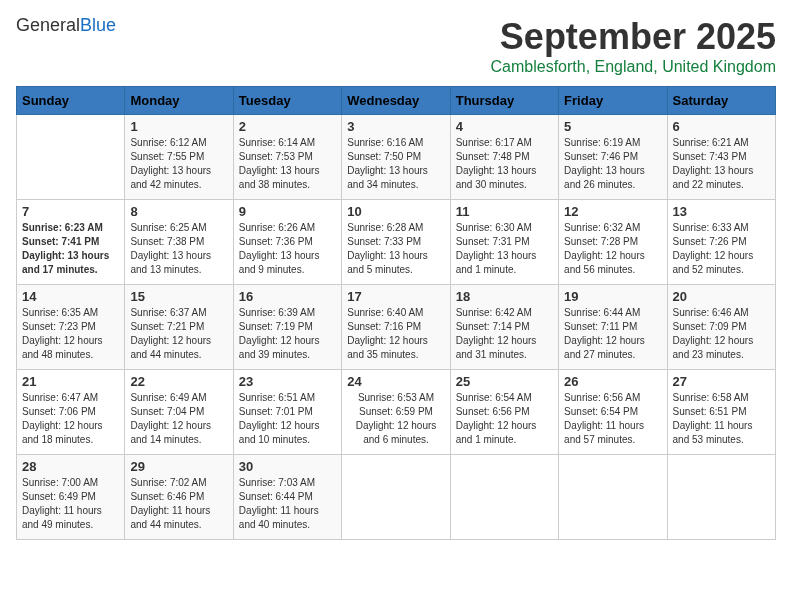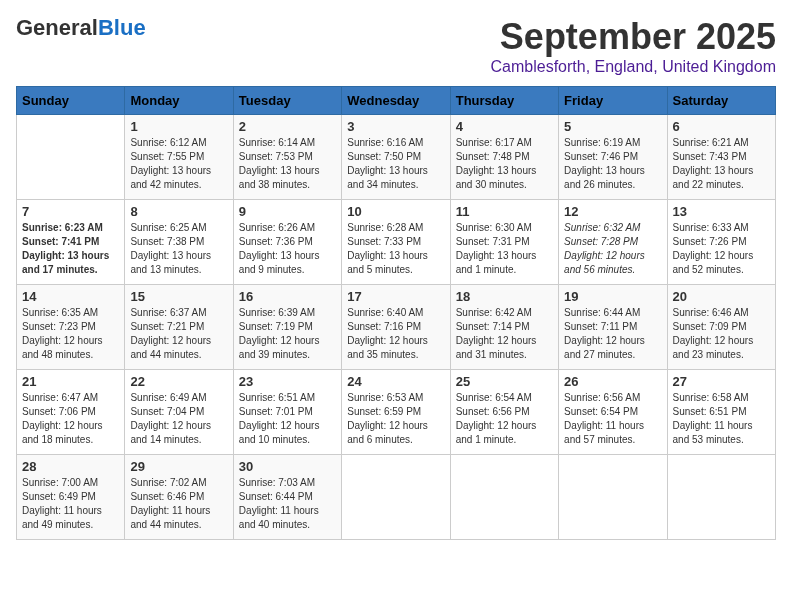--- a/index.html
+++ b/index.html
@@ -15,37 +15,37 @@
       justify-content: space-between;
       align-items: flex-start;
       margin-bottom: 10px;
     }
     .logo {
       display: flex;
       flex-direction: column;
       align-items: flex-start;
     }
     .logo-text {
-      font-size: 22px;
-      font-weight: bold;
+      font-size: 18px;
+      font-weight: normal;
       color: #333;
       line-height: 1.1;
     }
     .logo-text .blue { color: #1a6fc4; }
     .title-block {
       text-align: right;
     }
     .month-title {
       font-size: 36px;
       font-weight: bold;
       color: #333;
     }
     .location {
       font-size: 16px;
-      color: #4c1d95;
+      color: #15803d;
     }
     table {
       width: 100%;
       border-collapse: collapse;
       font-size: 11px;
     }
     thead tr th {
       background: #3a7abf;
       color: #000000;
       padding: 6px 5px;
@@ -184,21 +184,21 @@
         </td>
         <td>
           <span class="day-number">11</span>
           <div class="day-info" style="white-space: pre-line;">Sunrise: 6:30 AM
 Sunset: 7:31 PM
 Daylight: 13 hours
 and 1 minute.</div>
         </td>
         <td>
           <span class="day-number">12</span>
-          <div class="day-info" style="white-space: pre-line; font-style: italic;">Sunrise: 6:32 AM
+          <div class="day-info" style="white-space: pre-line;">Sunrise: 6:32 AM
 Sunset: 7:28 PM
 Daylight: 12 hours
 and 56 minutes.</div>
         </td>
         <td>
           <span class="day-number">13</span>
           <div class="day-info" style="white-space: pre-line;">Sunrise: 6:33 AM
 Sunset: 7:26 PM
 Daylight: 12 hours
 and 52 minutes.</div>
@@ -272,21 +272,21 @@
         </td>
         <td>
           <span class="day-number">23</span>
           <div class="day-info" style="white-space: pre-line;">Sunrise: 6:51 AM
 Sunset: 7:01 PM
 Daylight: 12 hours
 and 10 minutes.</div>
         </td>
         <td>
           <span class="day-number">24</span>
-          <div class="day-info" style="white-space: pre-line;">Sunrise: 6:53 AM
+          <div class="day-info" style="white-space: pre-line; text-align: center;">Sunrise: 6:53 AM
 Sunset: 6:59 PM
 Daylight: 12 hours
 and 6 minutes.</div>
         </td>
         <td>
           <span class="day-number">25</span>
           <div class="day-info" style="white-space: pre-line;">Sunrise: 6:54 AM
 Sunset: 6:56 PM
 Daylight: 12 hours
 and 1 minute.</div>

